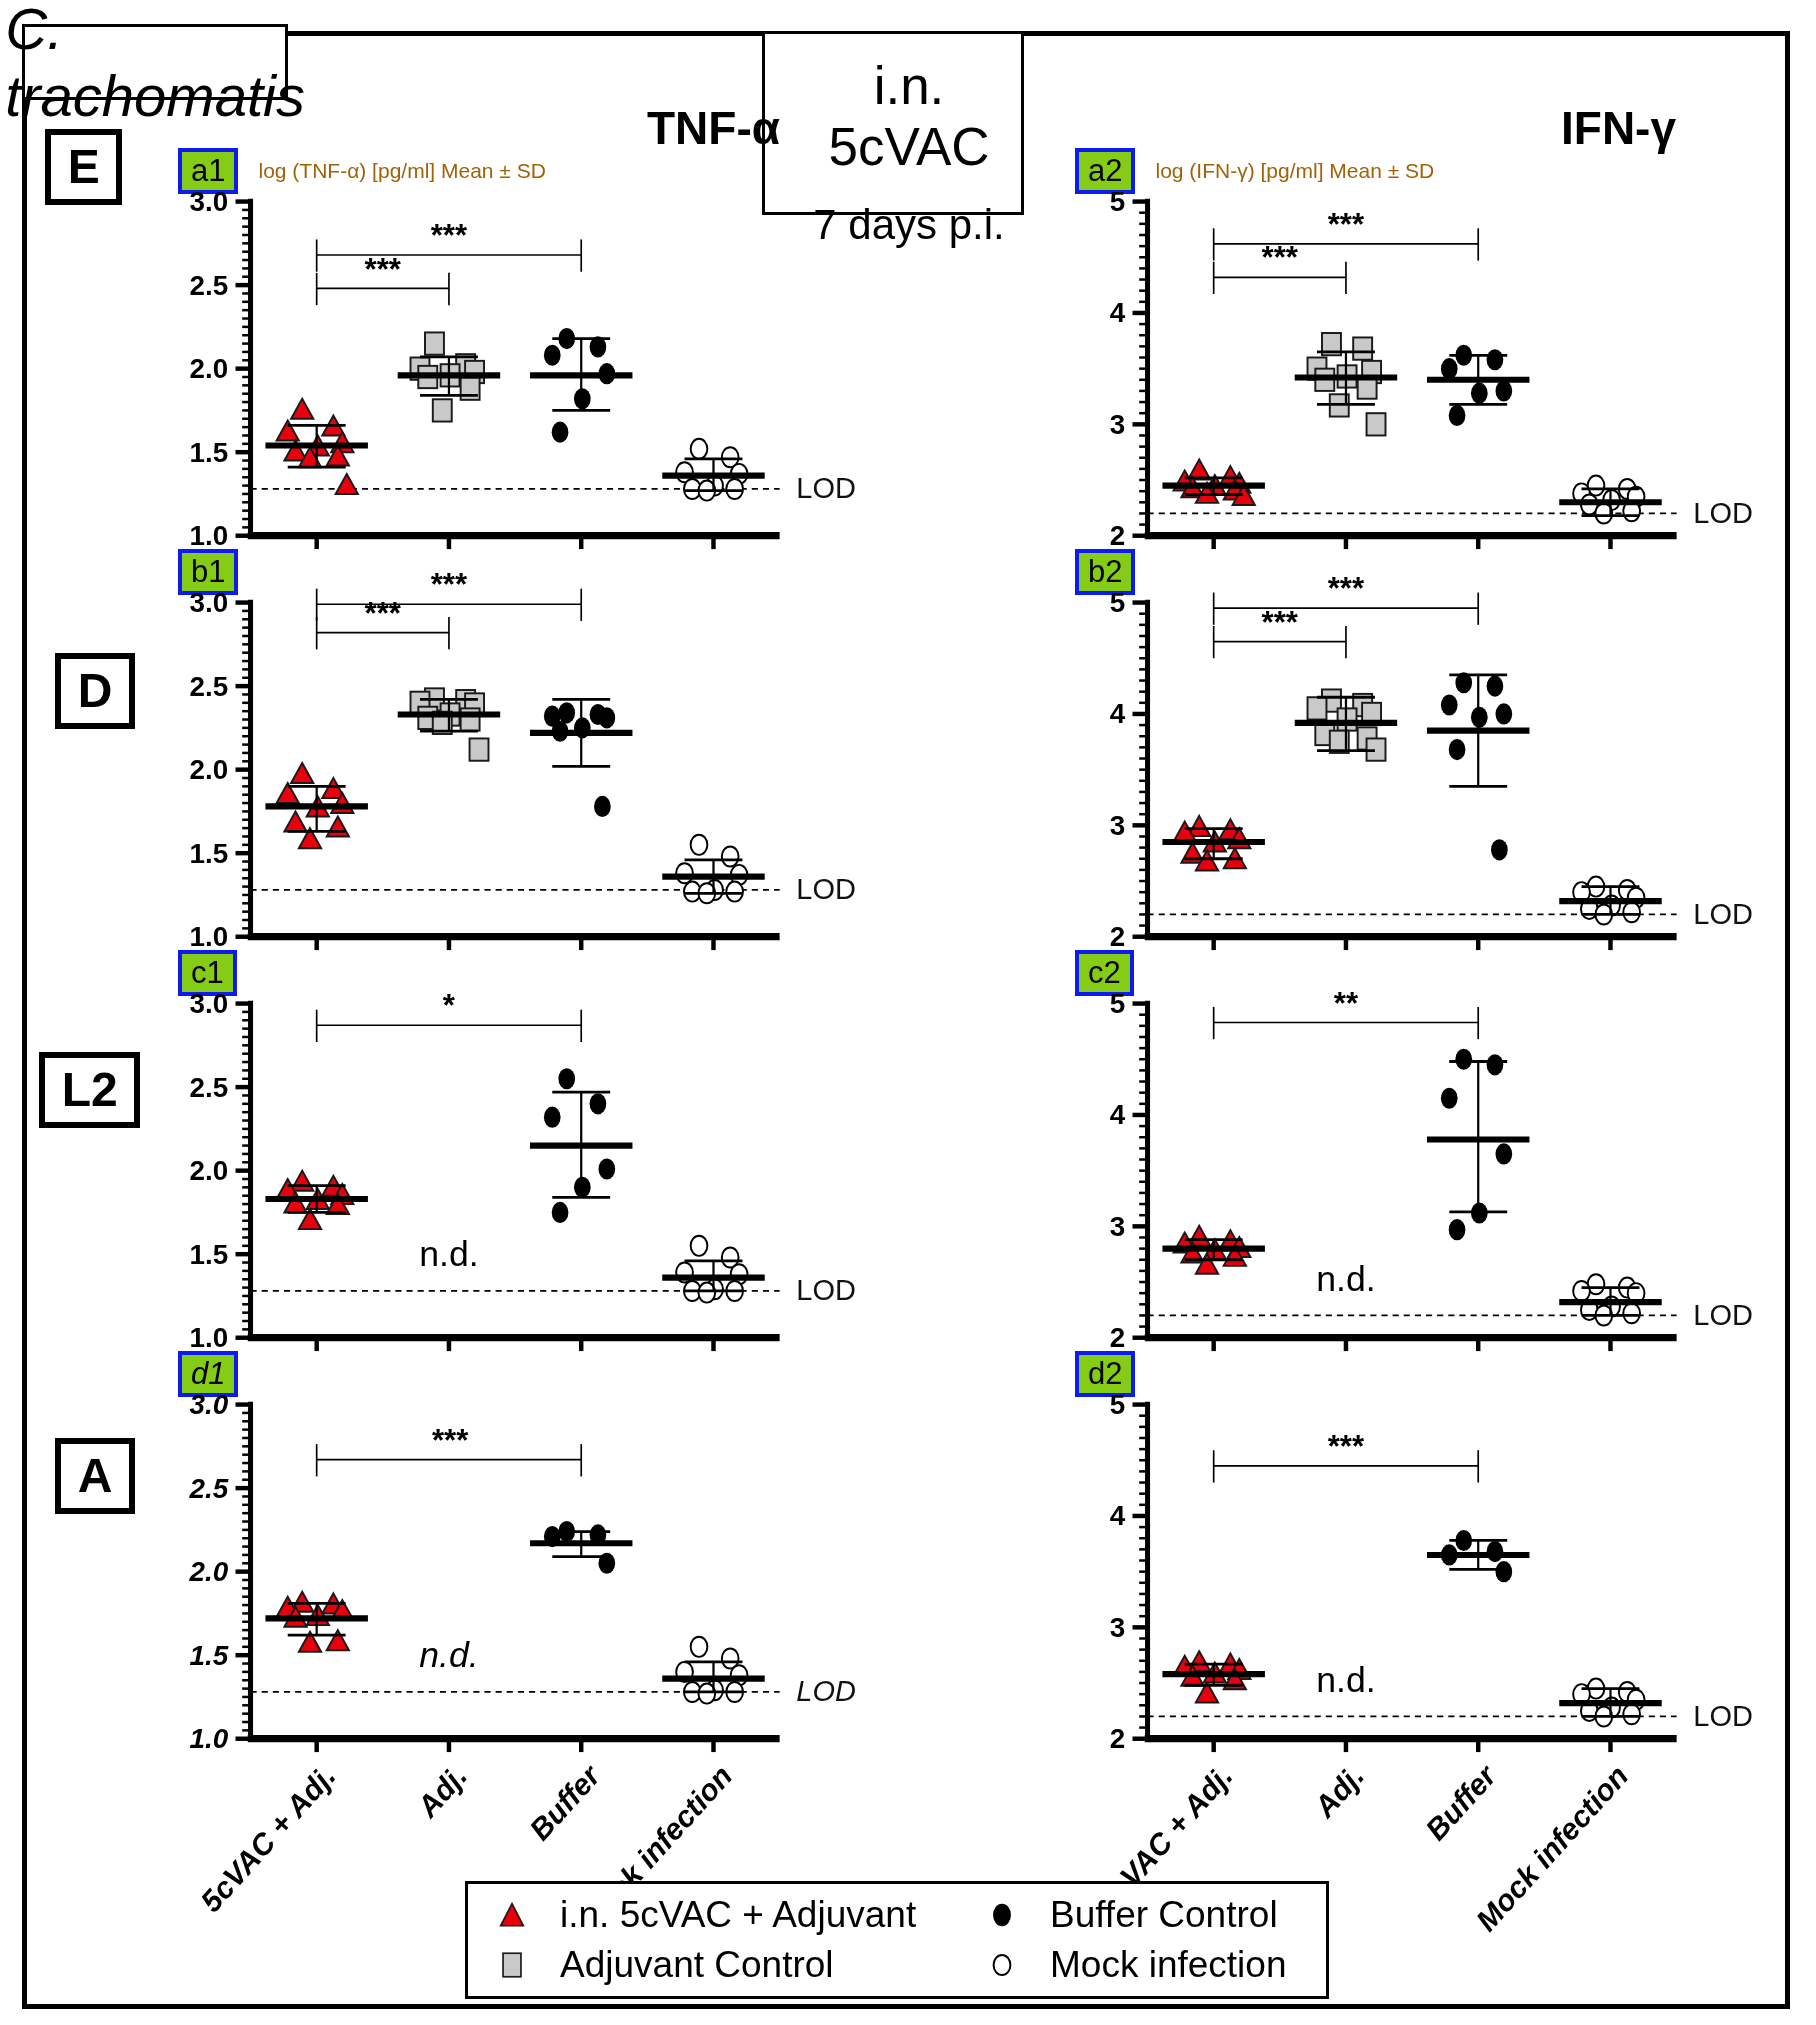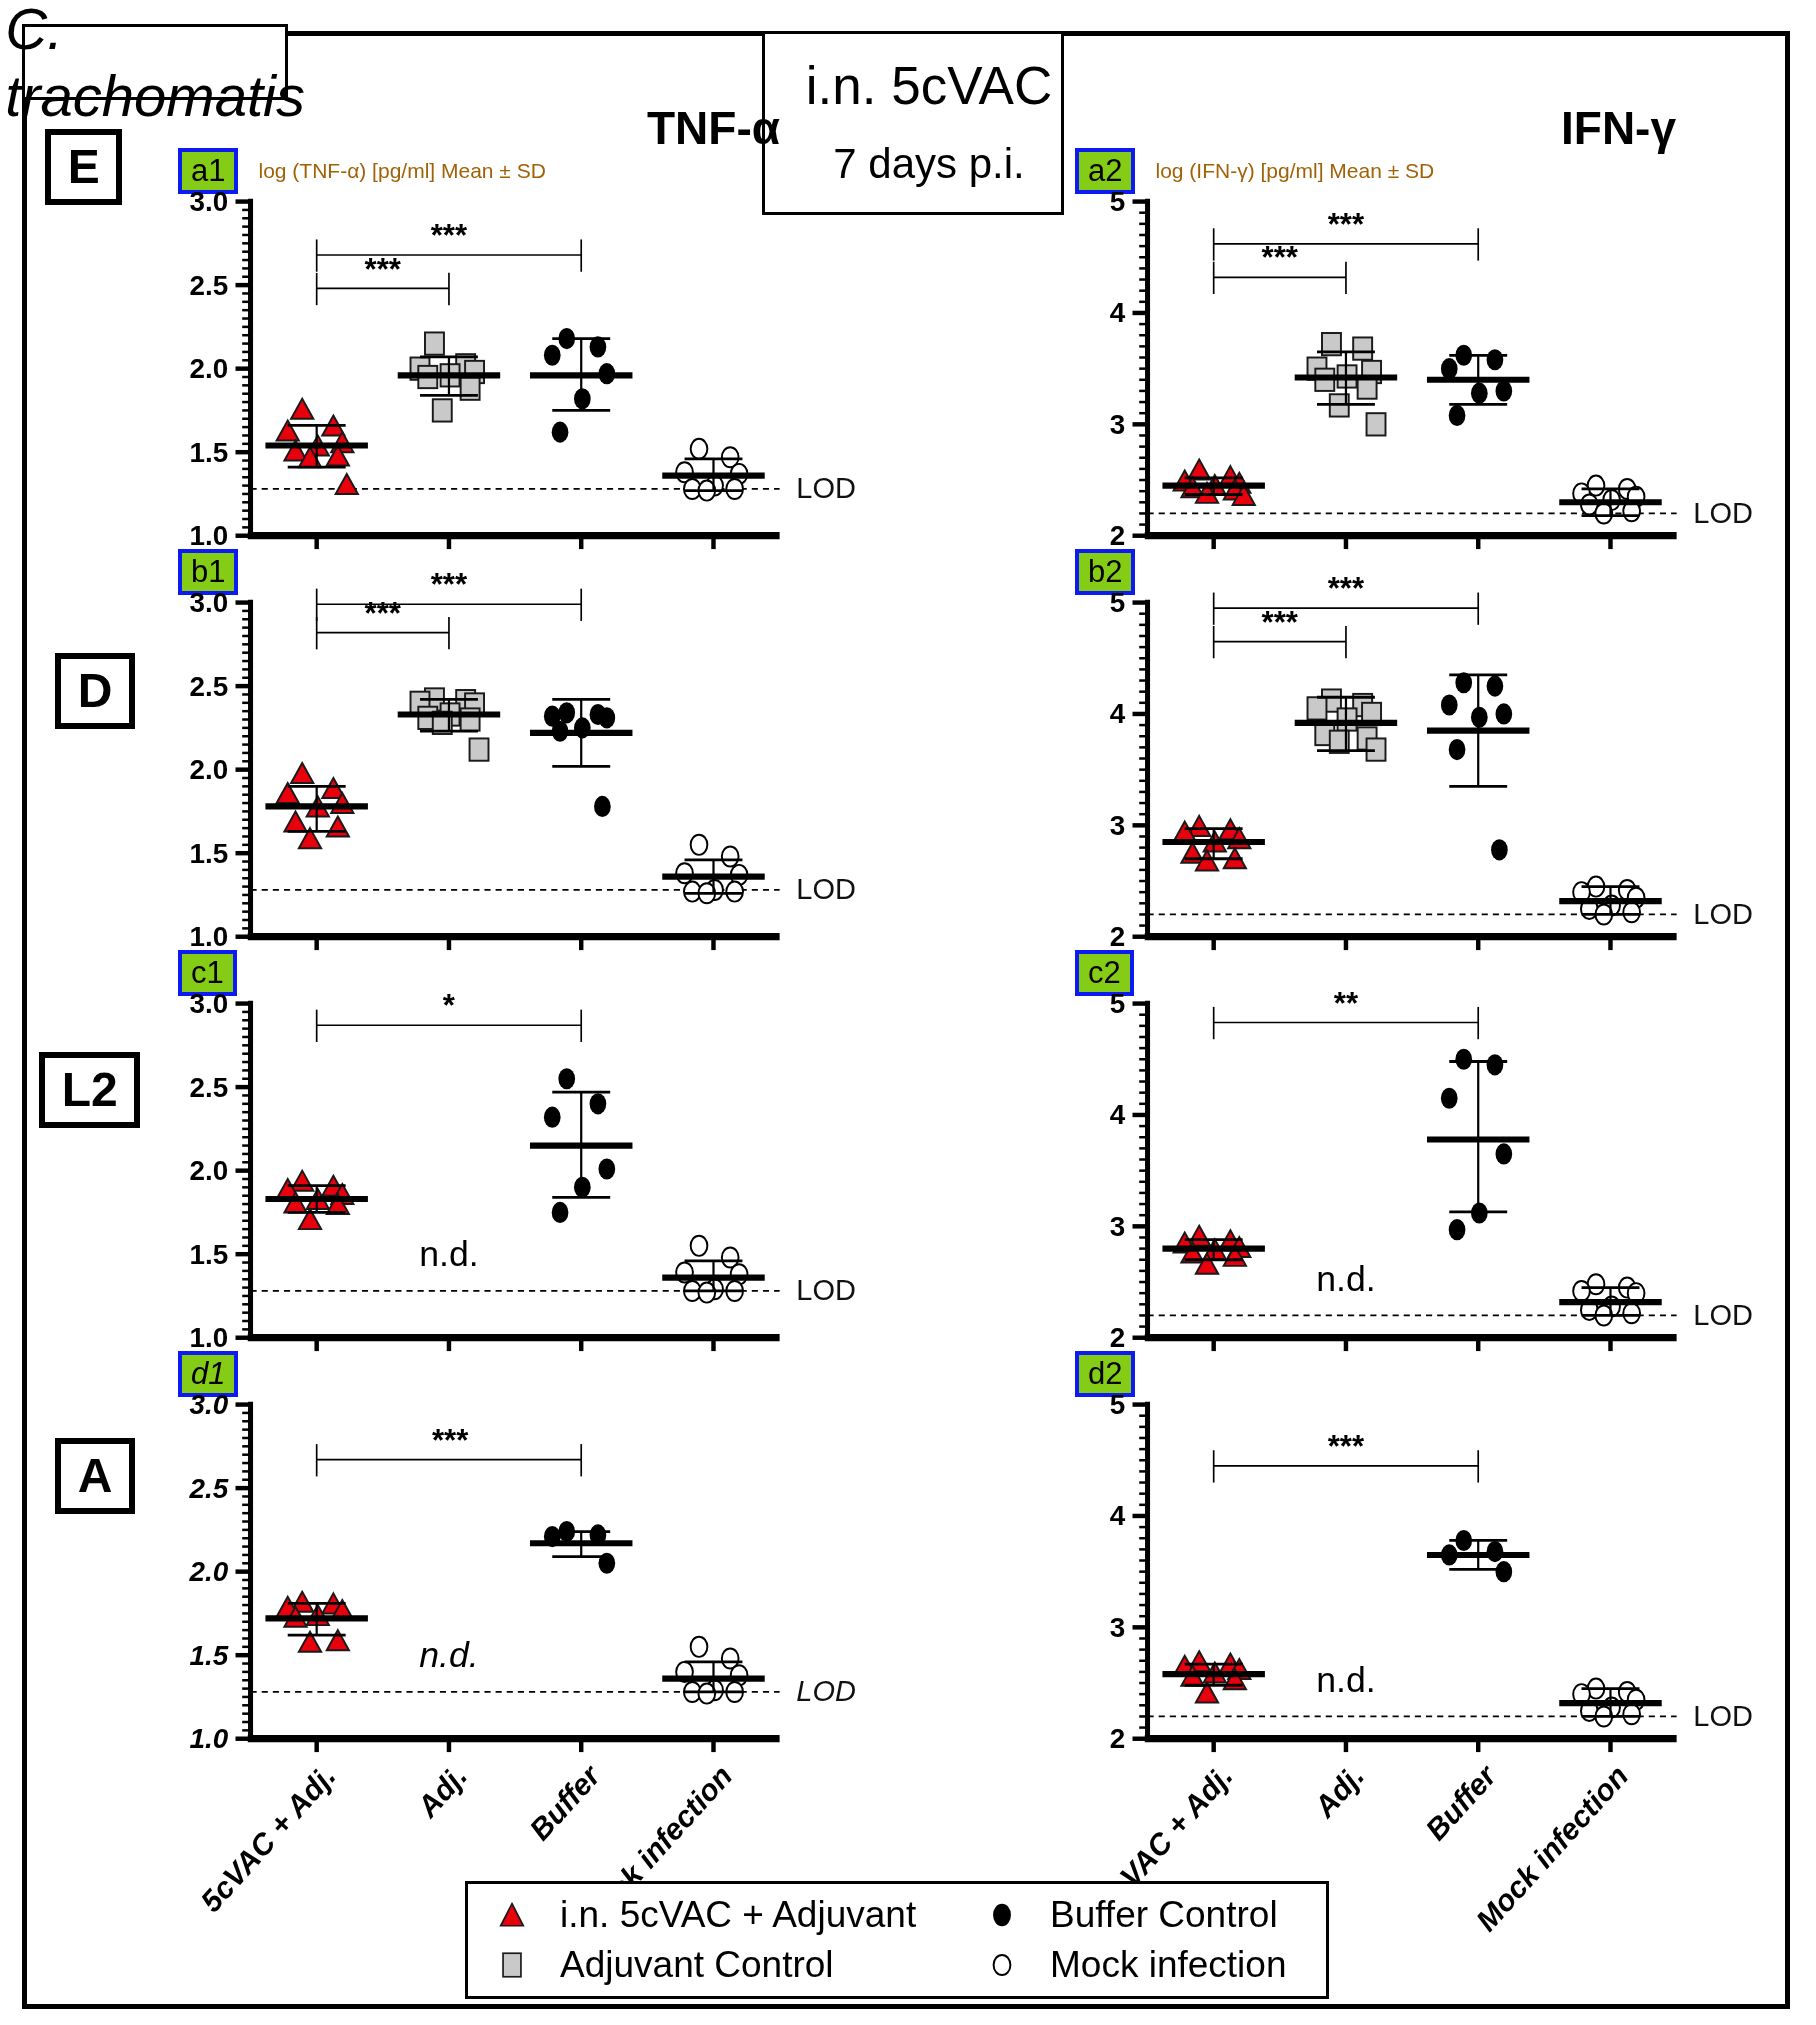--- a/index.html
+++ b/index.html
@@ -4,21 +4,21 @@
 <style>
   html,body{margin:0;padding:0;background:#ffffff;}
   .page{position:relative;width:1817px;height:2025px;background:#fff;
         font-family:"Liberation Sans",sans-serif;color:#000;overflow:hidden;}
   .frame{position:absolute;left:22px;top:31px;width:1768px;height:1978px;
          border:5px solid #000;box-sizing:border-box;background:transparent;}
   .species-box{position:absolute;left:22px;top:24px;width:266px;height:76px;
          border:3.3px solid #000;box-sizing:border-box;background:#fff;
          display:flex;align-items:center;justify-content:center;
          font-style:italic;font-size:58px;}
-  .title-box{position:absolute;left:762px;top:31px;width:302px;height:184px;
+  .title-box{position:absolute;left:762px;top:31px;width:262px;height:184px;
          border:3.9px solid #000;box-sizing:border-box;background:#fff;text-align:center;padding-left:32px;}
   .title-line1{font-size:53px;margin-top:21px;}
   .title-line2{font-size:42px;margin-top:24px;}
   .col-title{position:absolute;top:101px;width:529px;text-align:right;
          font-size:46px;font-weight:bold;}
   #col-title-1{left:251px;}
   #col-title-2{left:1147px;}
   .row-label{position:absolute;border:6.7px solid #000;background:#fff;
          font-size:48px;font-weight:bold;padding:5.6px 16.7px;line-height:1.1;}
   .panel{position:absolute;width:741px;}

